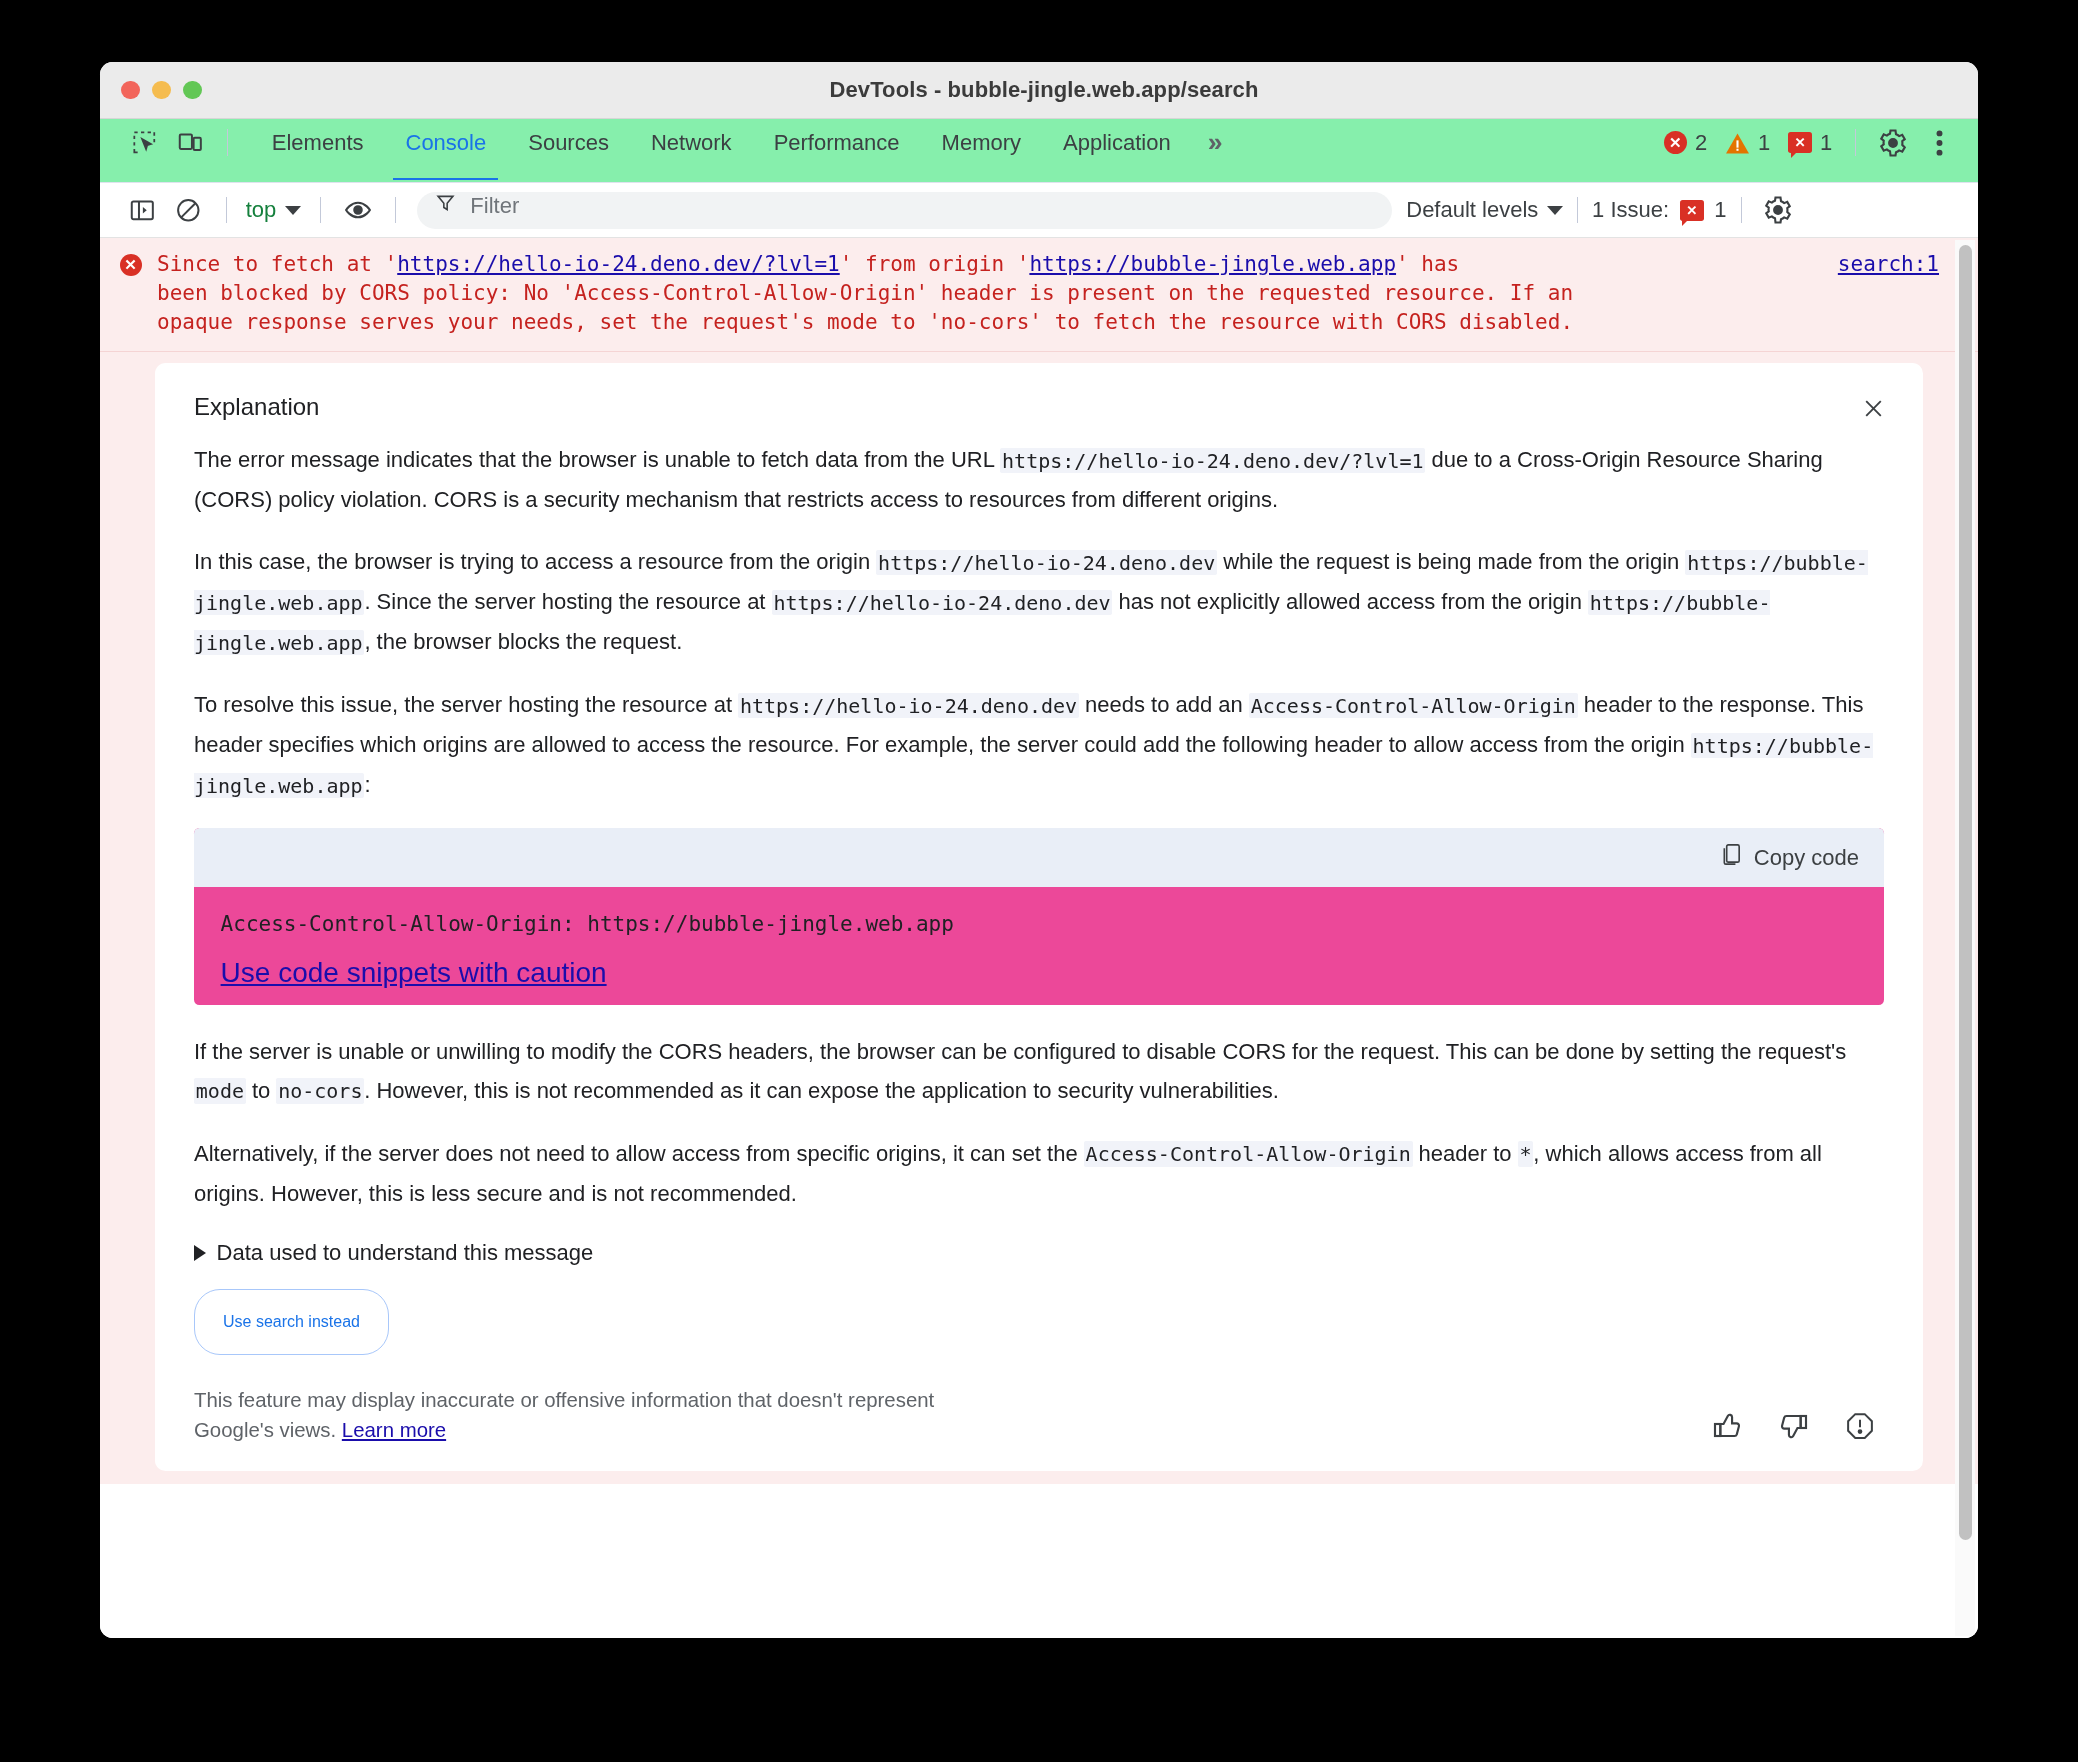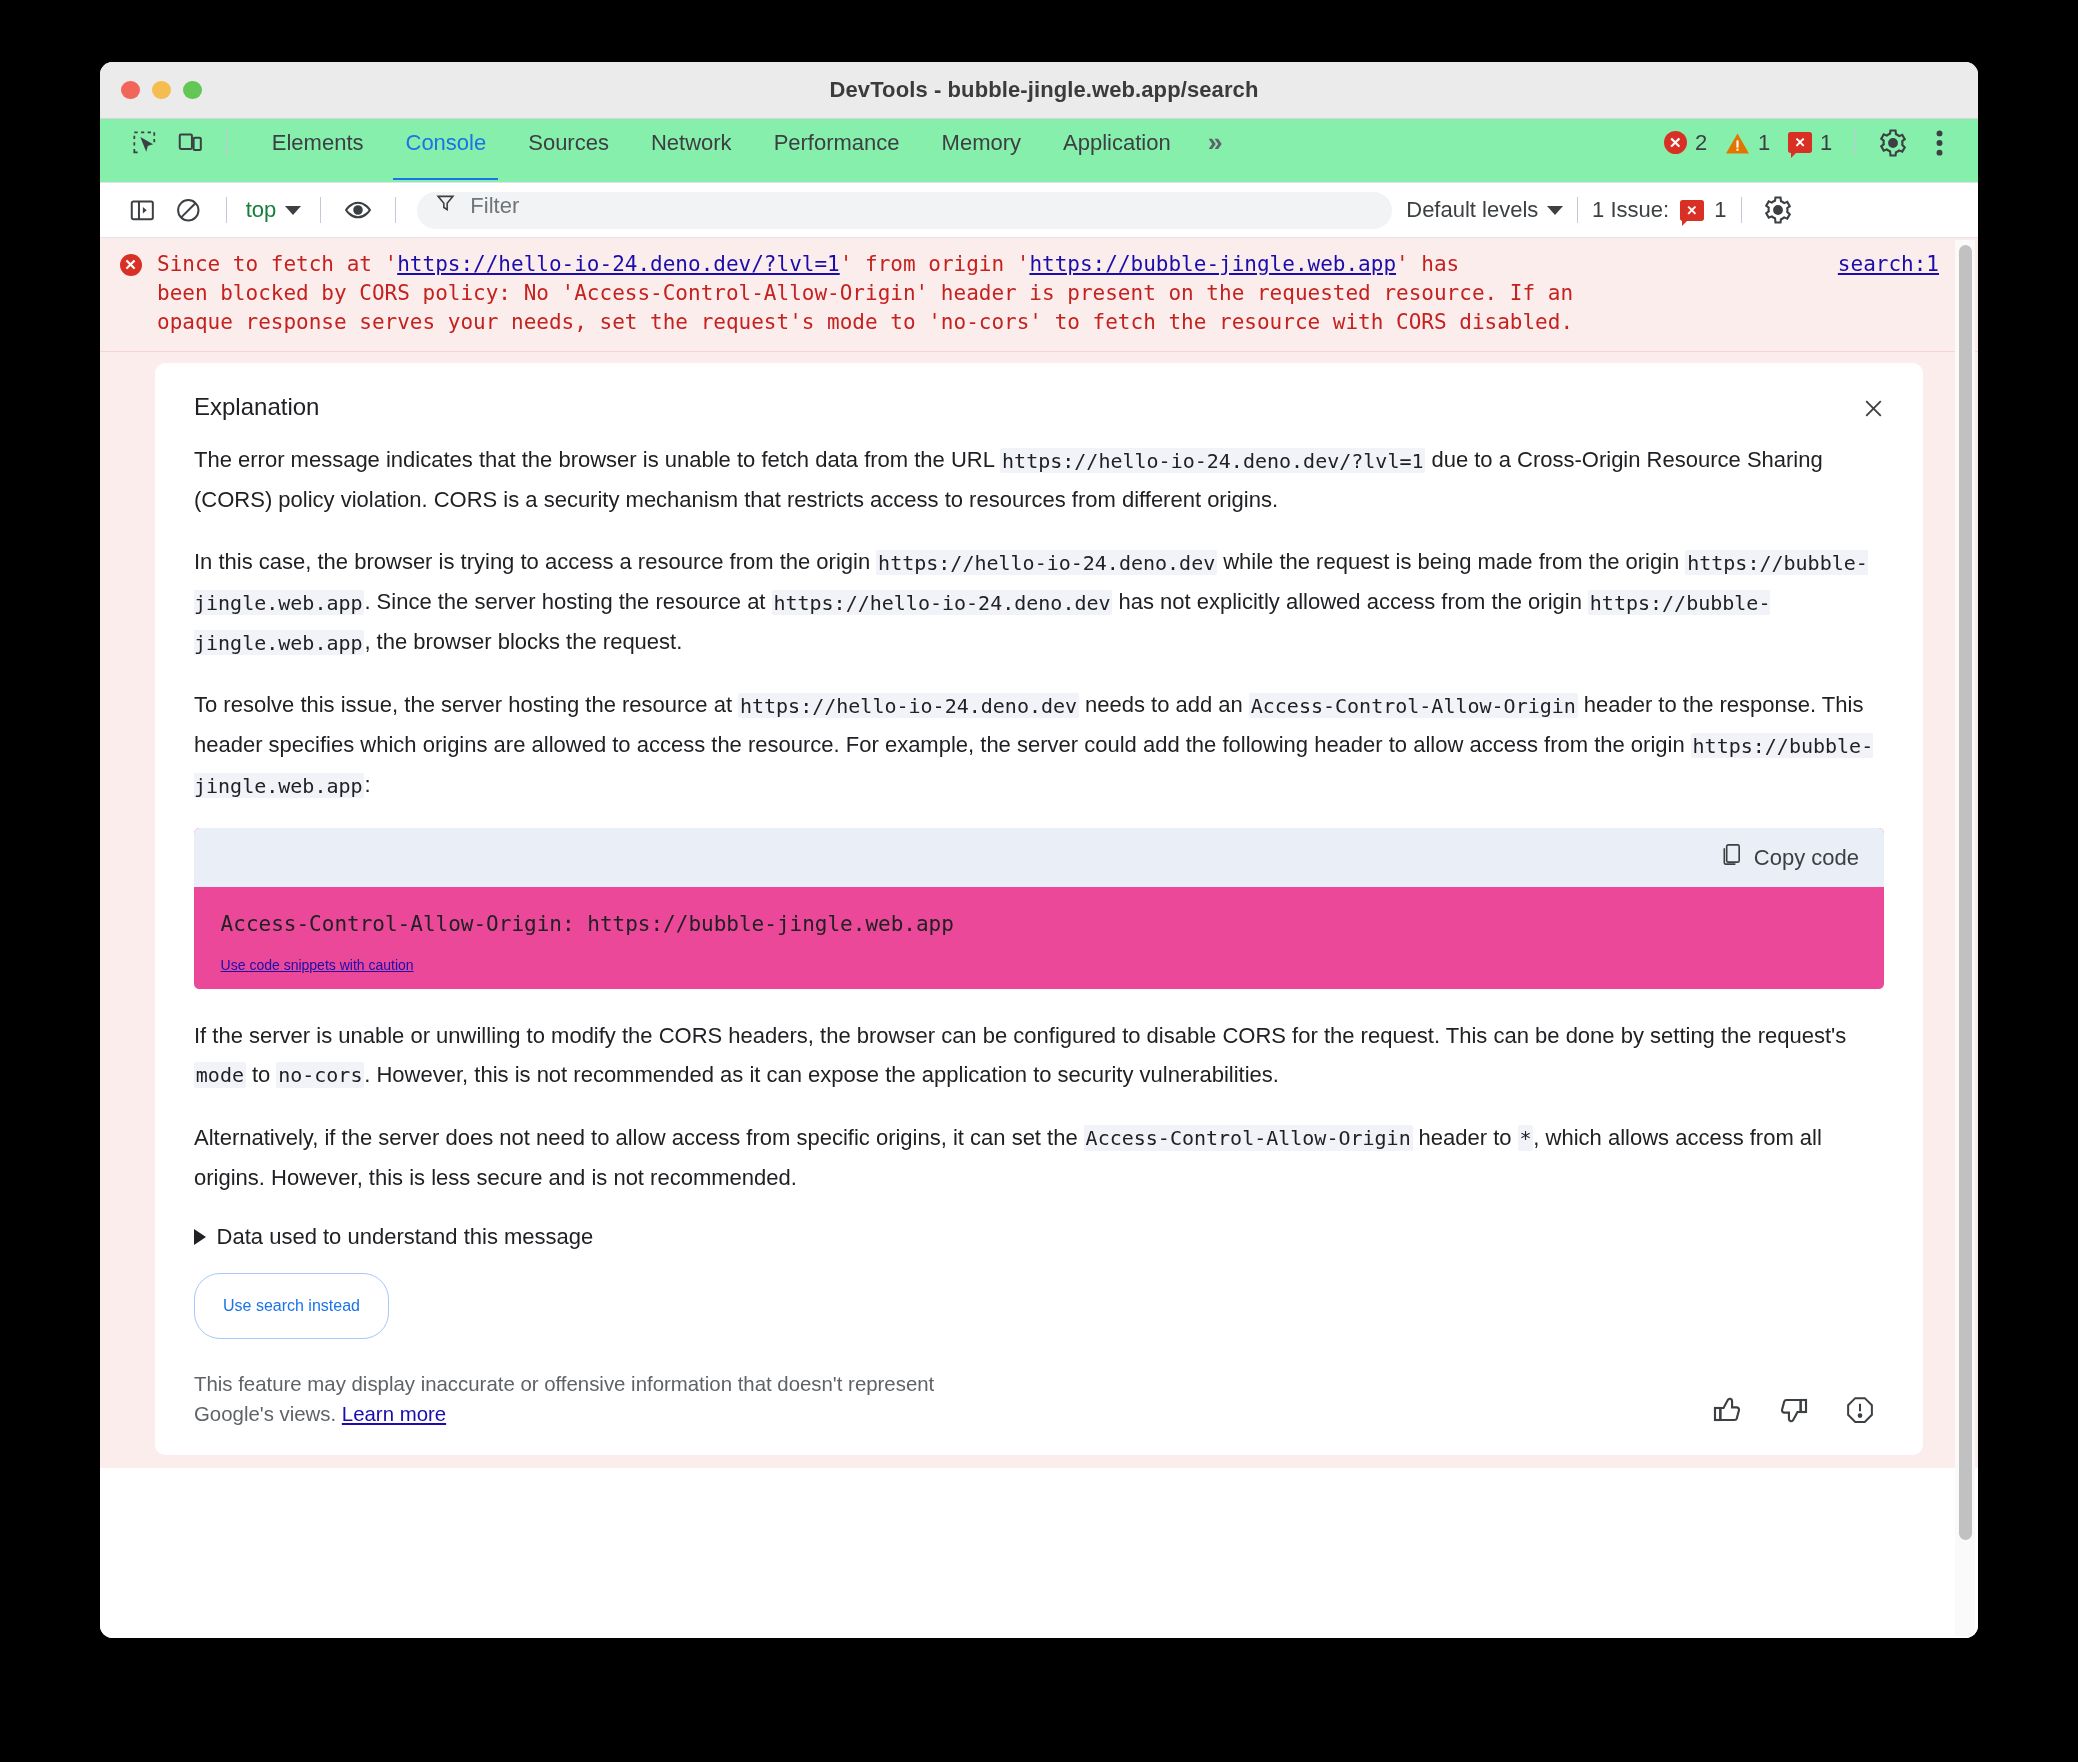--- a/index.html
+++ b/index.html
@@ -165,21 +165,21 @@
     padding-right:25px;
   }
   .copy-btn { display:flex; align-items:center; gap:10.6px; font-size:22px; color:#3c4043; }
   .codeblock-body { padding: 25px 26.6px 16px 26.6px; }
   .codeblock-body pre {
     margin:0; font-family:"DejaVu Sans Mono", monospace;
     font-size:21px; color:#202124; white-space:pre-wrap;
   }
   .caution-link {
     display:inline-block; margin-top:21px;
-    font-size:14px; color:#1a0dab; text-decoration:underline;
+    font-size:28px; color:#1a0dab; text-decoration:underline;
   }
   .data-used { display:flex; align-items:center; gap:10.6px; font-size:22px; color:#202124; margin: 26.6px 0 23px 0;}
   .tri { width:0;height:0;border-top:8.9px solid transparent;border-bottom:8.9px solid transparent;border-left:12.4px solid #202124; }
   .pill-btn {
     display:inline-flex; align-items:center; justify-content:center;
     height:66px; padding:0 28px; border:0.9px solid #a8c7fa; border-radius:26px;
     color:#1a73e8; font-size:16px; background:#fff;
     font-family:"Liberation Sans",sans-serif;
   }
   .disclaimer-row { display:flex; align-items:flex-end; justify-content:space-between; margin-top:30px; }

